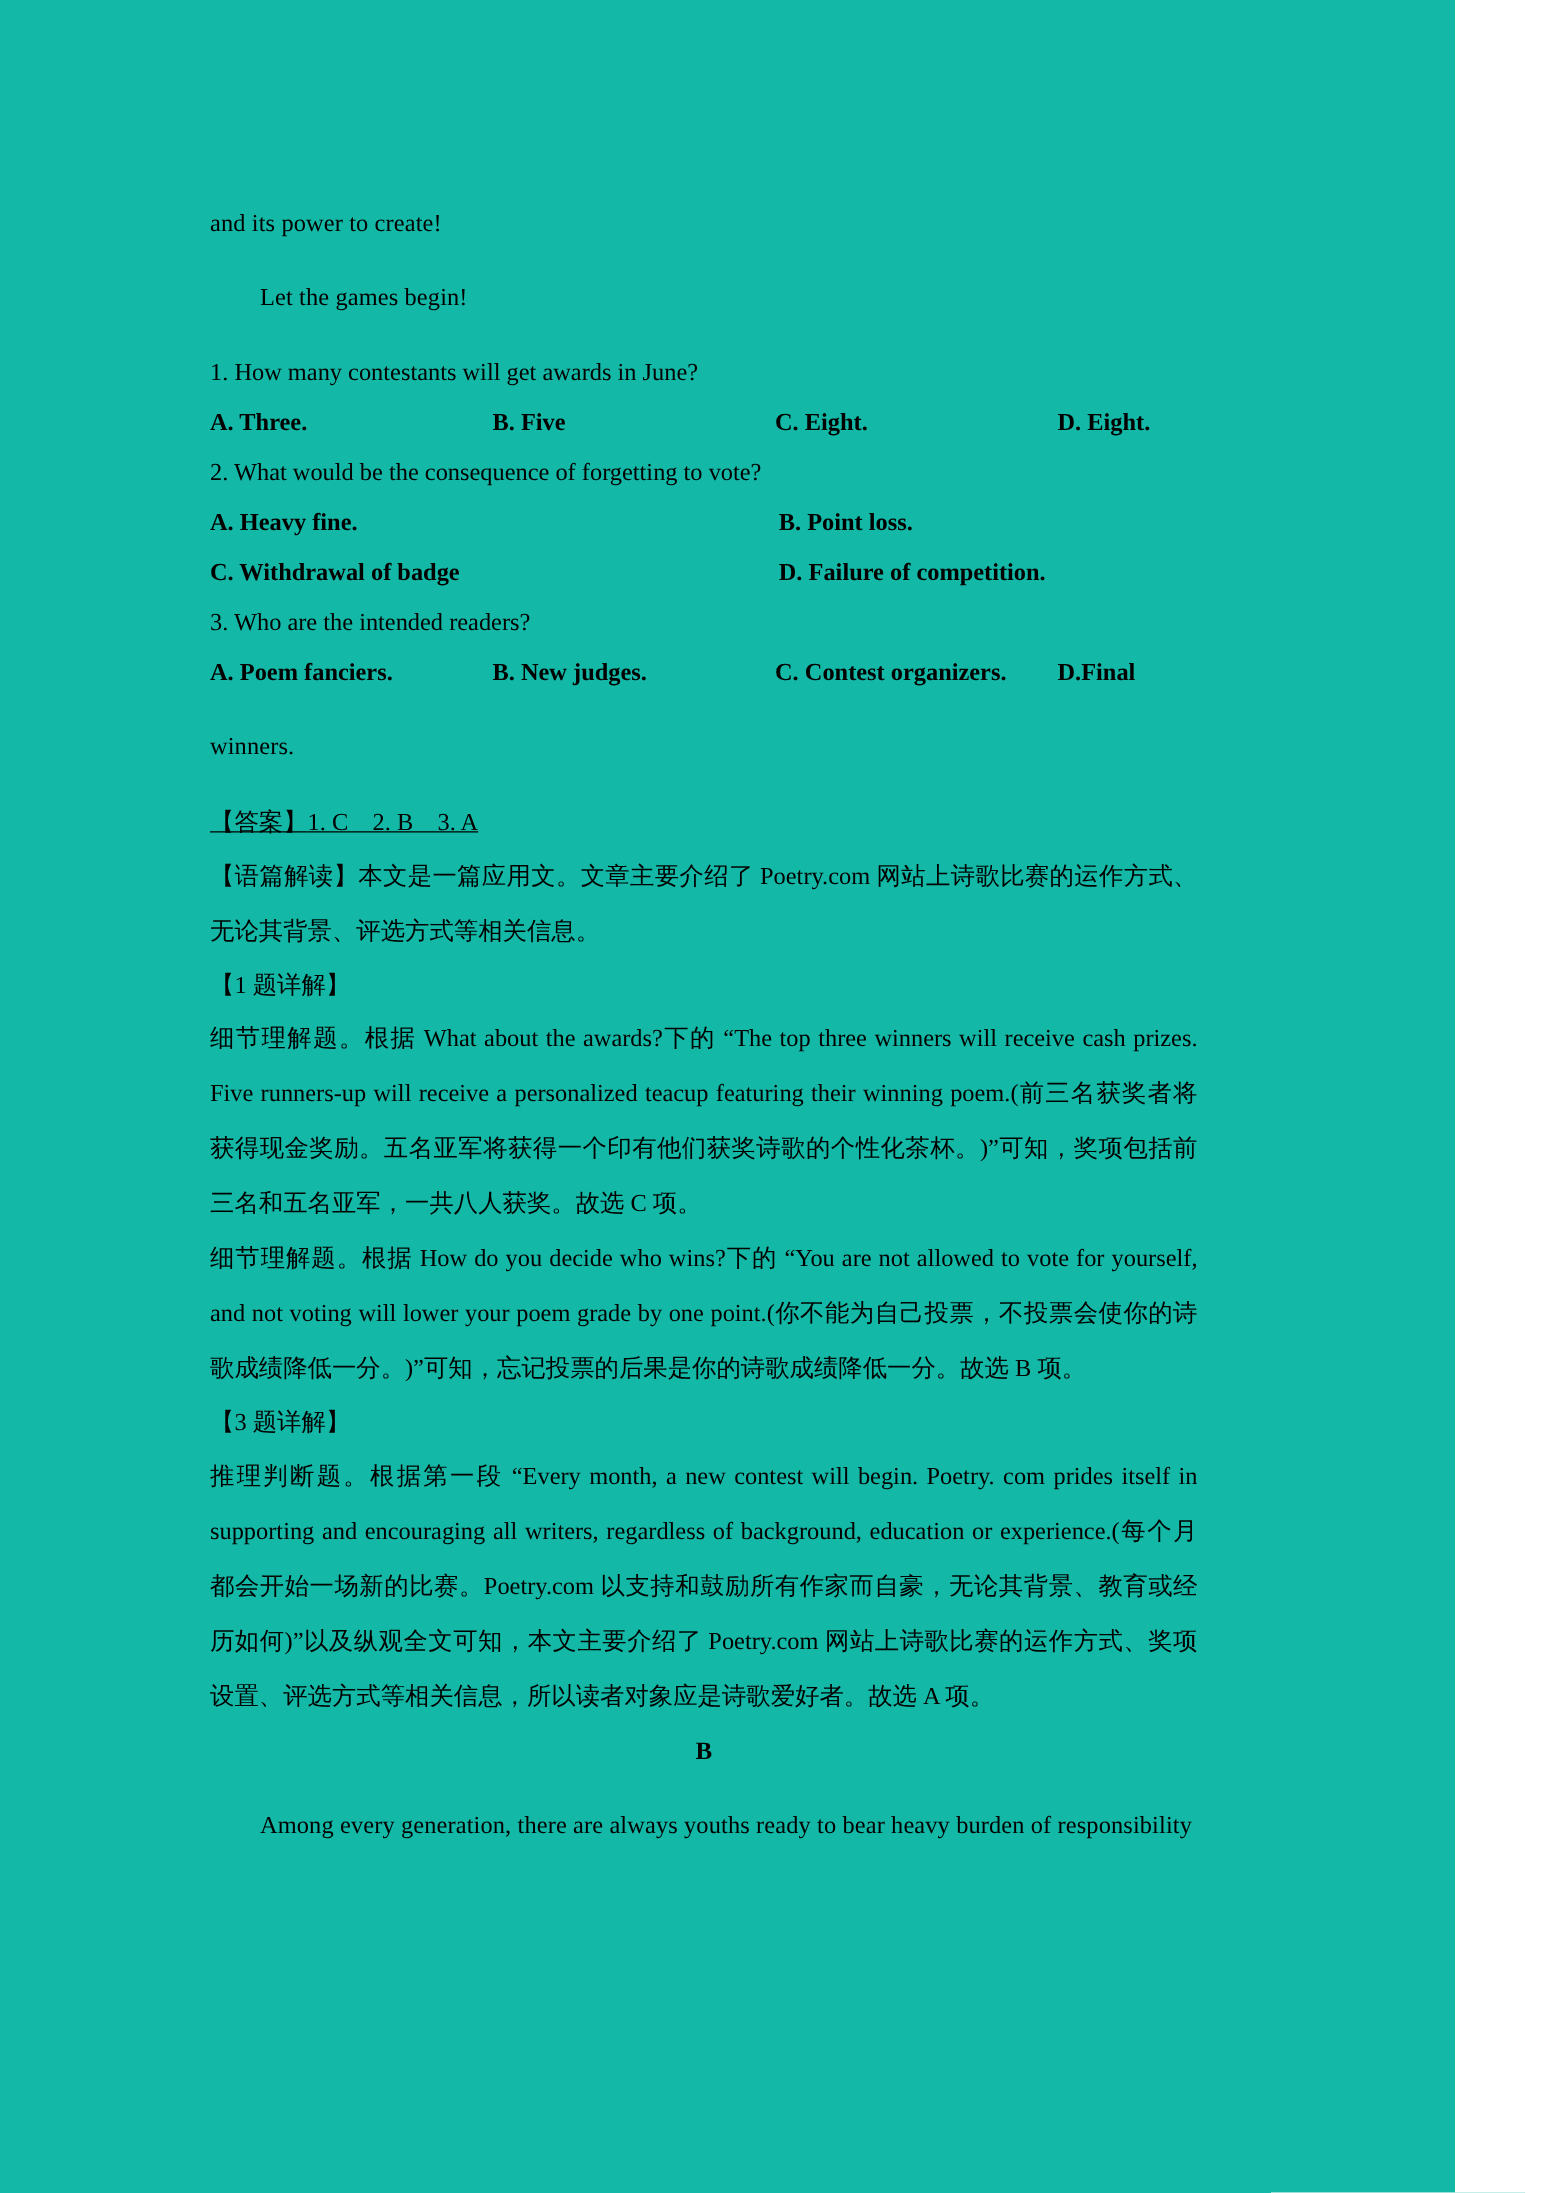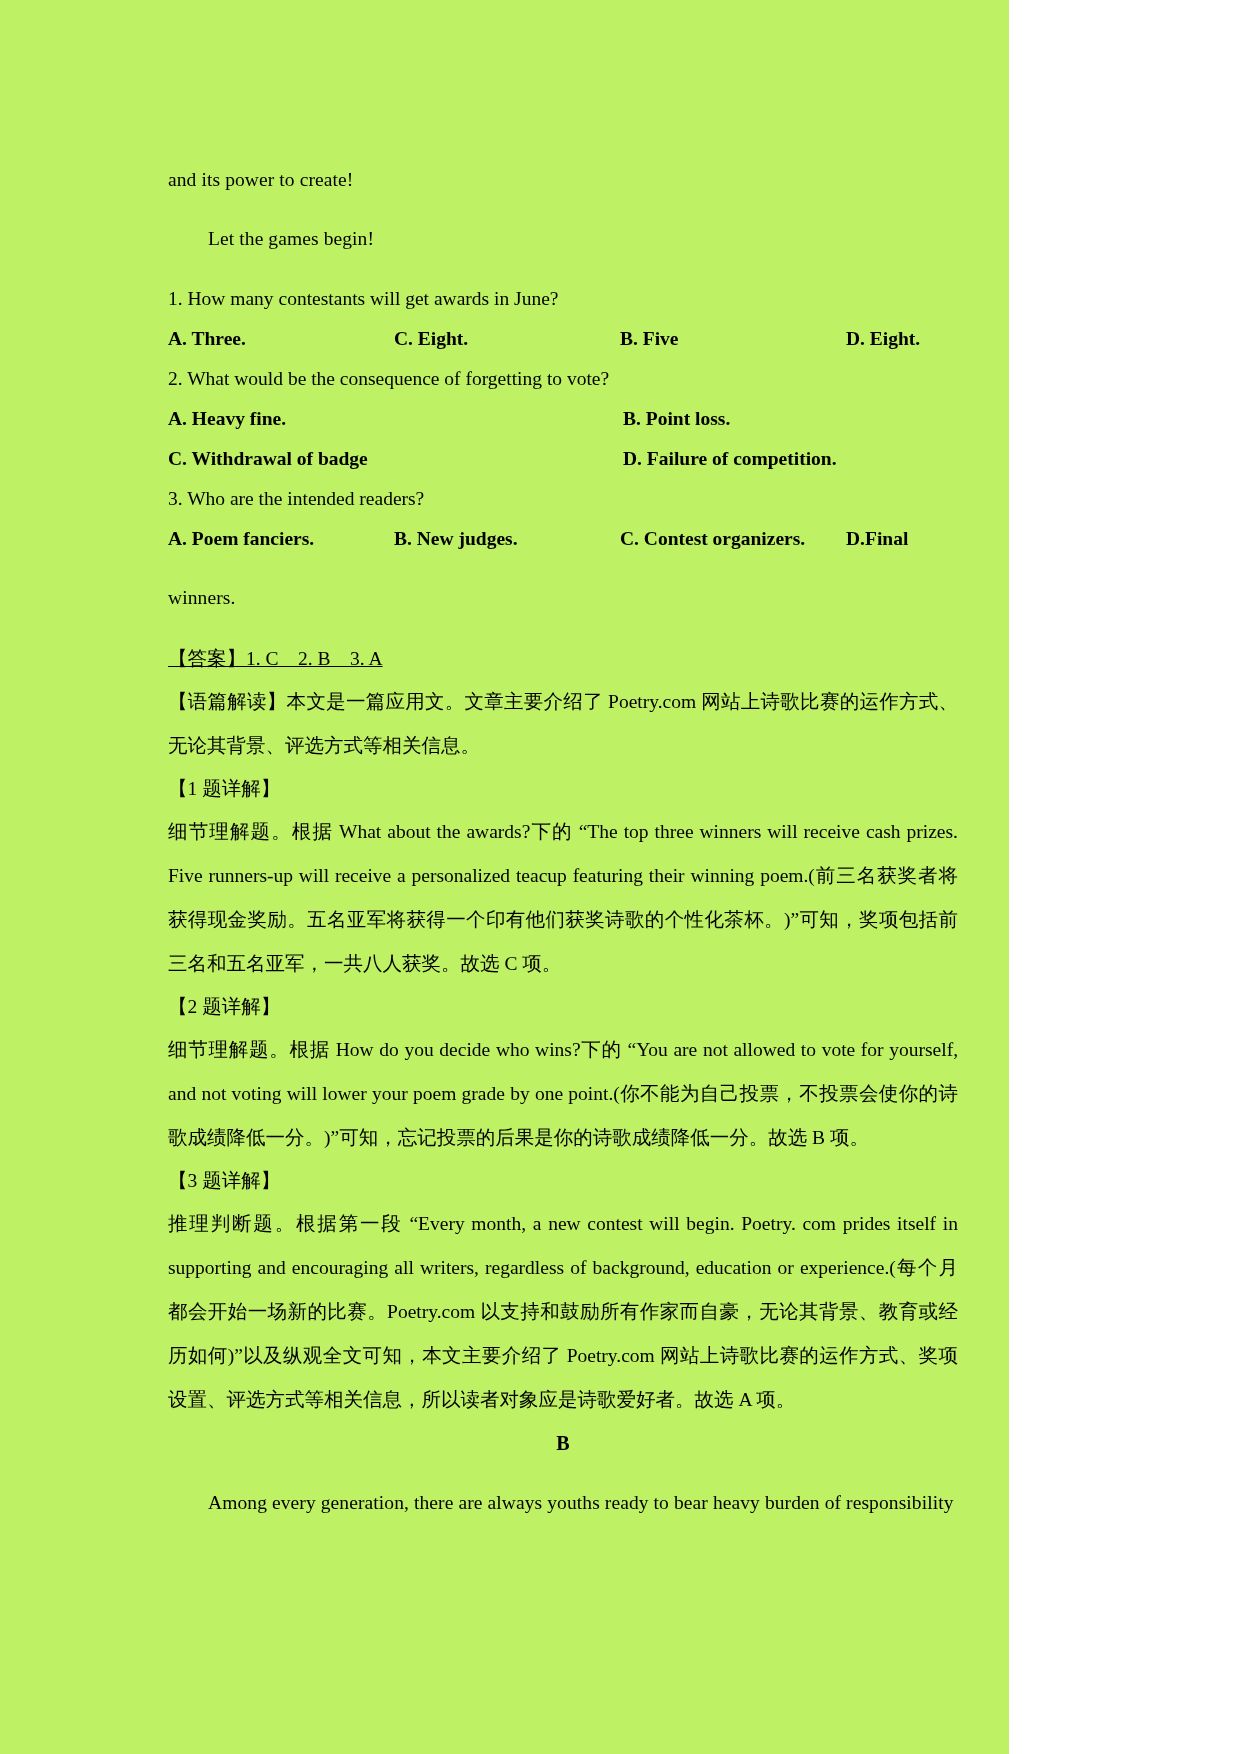--- a/index.html
+++ b/index.html
@@ -9,23 +9,23 @@
   }
   body {
     width: 1240px;
     height: 1754px;
     font-family: "Liberation Serif", "DejaVu Serif", serif;
     color: #000000;
     overflow: hidden;
   }
   .page {
     position: relative;
-    width: 1009px;
+    width: 1164px;
     height: 1754px;
-    background: #bef264;
+    background: #14b8a6;
     box-sizing: border-box;
     padding: 140px 165px 0 168px;
   }
   .doc {
     width: 790px;
   }
   
   .line {
     font-size: 19.5px;
     line-height: 40px;
@@ -107,22 +107,22 @@
   <div class="doc">
 
     <p class="line">and its power to create!</p>
 
     <p class="line indent">Let the games begin!</p>
 
     <p class="qline">1. How many contestants will get awards in June?</p>
 
     <div class="opts four">
       <span>A. Three.</span>
+      <span>B. Five</span>
       <span>C. Eight.</span>
-      <span>B. Five</span>
       <span>D. Eight.</span>
     </div>
 
     <p class="qline">2. What would be the consequence of forgetting to vote?</p>
 
     <div class="opts two">
       <span>A. Heavy fine.</span>
       <span>B. Point loss.</span>
     </div>
 
@@ -147,21 +147,20 @@
 
     <p class="line">winners.</p>
 
     <p class="answer-line"><span>【答案】</span><span>1. C　2. B　3. A</span></p>
 
     <p class="expl"><span>【语篇解读】</span><span>本文是一篇应用文。文章主要介绍了 Poetry.com 网站上诗歌比赛的运作方式、无论其背景、评选方式等相关信息。</span></p>
 
     <p class="sec-head">【1 题详解】</p>
     <p class="expl">细节理解题。根据 What about the awards?下的 “The top three winners will receive cash prizes. Five runners-up will receive a personalized teacup featuring their winning poem.(前三名获奖者将获得现金奖励。五名亚军将获得一个印有他们获奖诗歌的个性化茶杯。)”可知，奖项包括前三名和五名亚军，一共八人获奖。故选 C 项。</p>
 
-    <p class="sec-head">【2 题详解】</p>
     <p class="expl">细节理解题。根据 How do you decide who wins?下的 “You are not allowed to vote for yourself, and not voting will lower your poem grade by one point.(你不能为自己投票，不投票会使你的诗歌成绩降低一分。)”可知，忘记投票的后果是你的诗歌成绩降低一分。故选 B 项。</p>
 
     <p class="sec-head">【3 题详解】</p>
     <p class="expl">推理判断题。根据第一段 “Every month, a new contest will begin. Poetry. com prides itself in supporting and encouraging all writers, regardless of background, education or experience.(每个月都会开始一场新的比赛。Poetry.com 以支持和鼓励所有作家而自豪，无论其背景、教育或经历如何)”以及纵观全文可知，本文主要介绍了 Poetry.com 网站上诗歌比赛的运作方式、奖项设置、评选方式等相关信息，所以读者对象应是诗歌爱好者。故选 A 项。</p>
 
     <p class="center-b">B</p>
 
     <p class="line indent">Among every generation, there are always youths ready to bear heavy burden of responsibility</p>
 
   </div>

